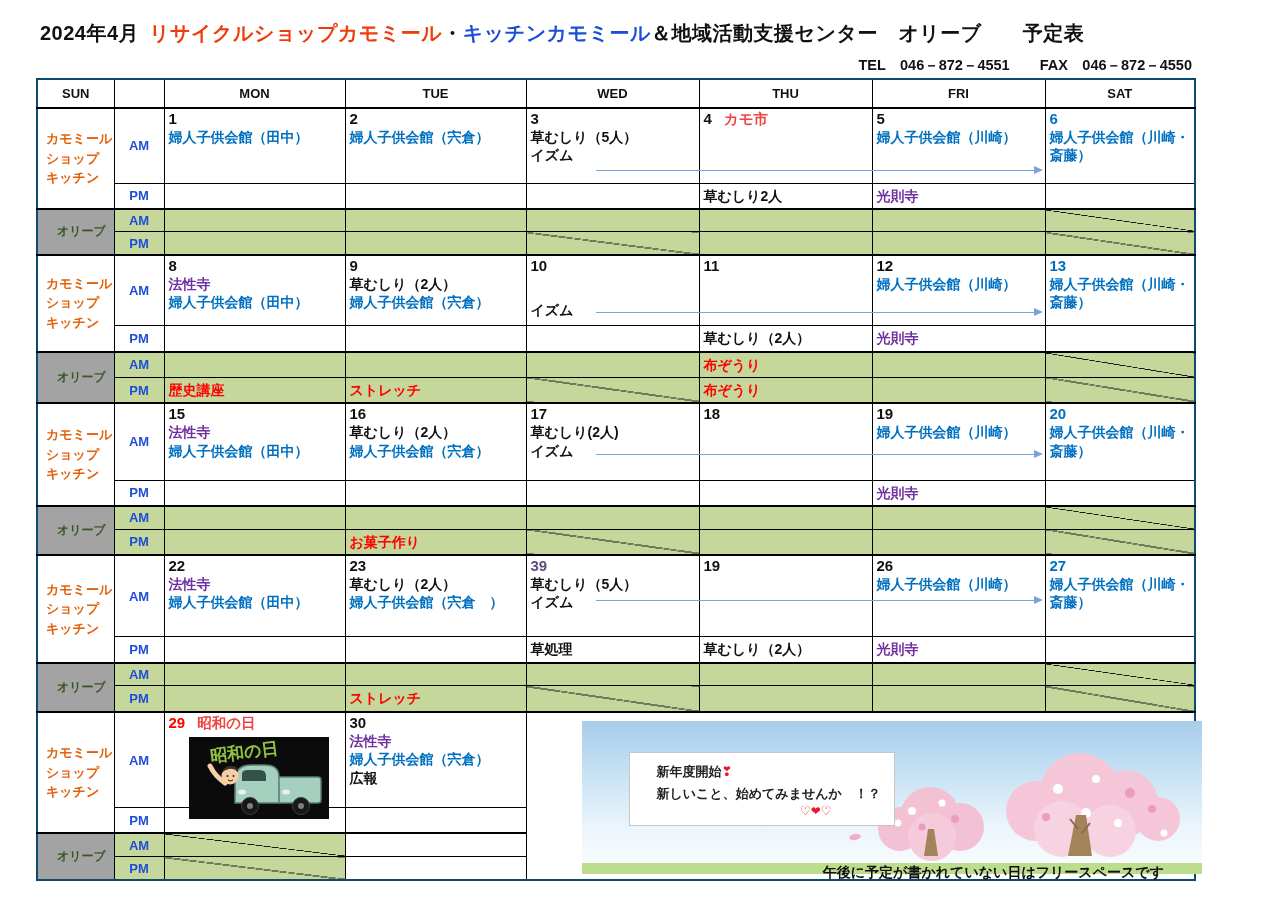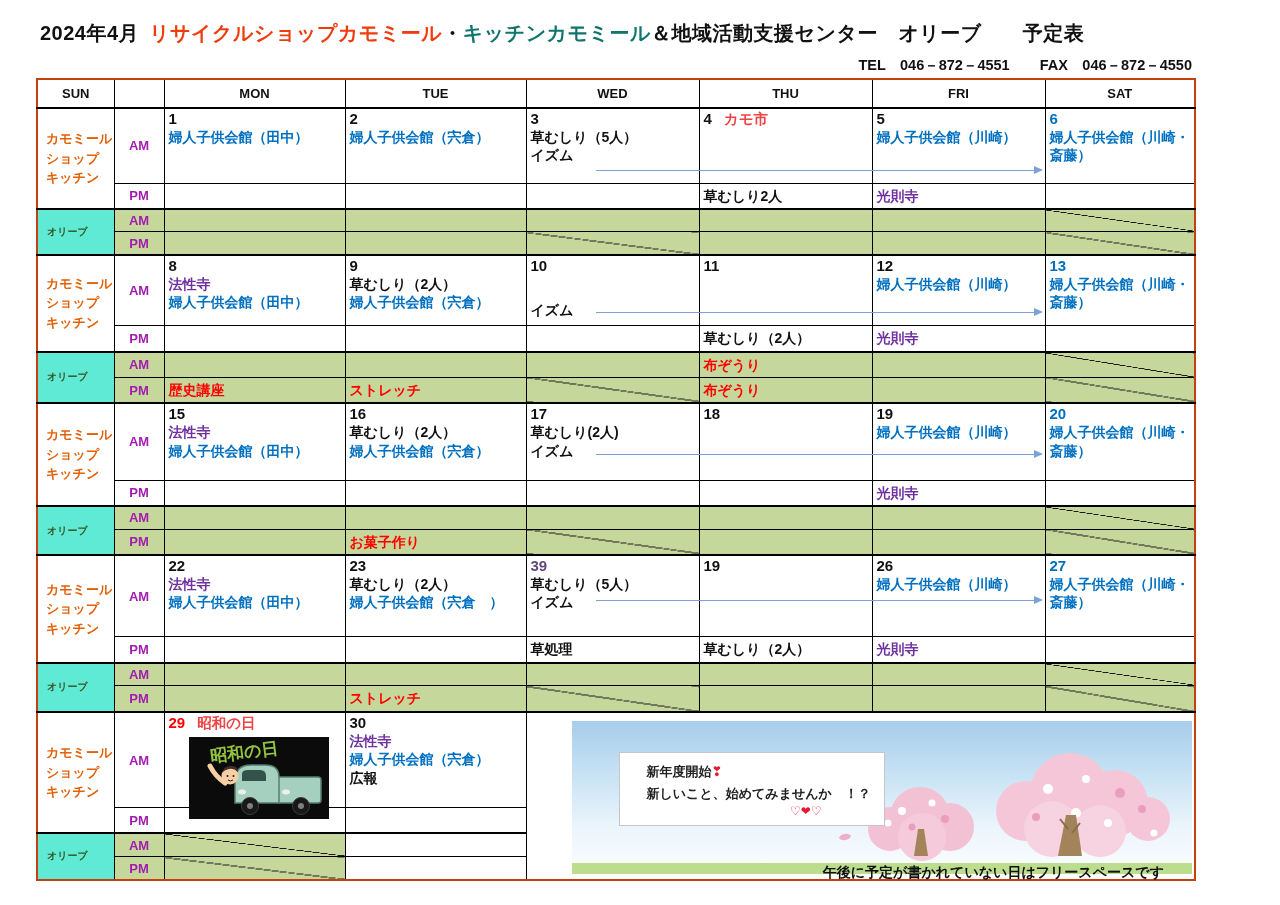--- a/index.html
+++ b/index.html
@@ -6,38 +6,38 @@
   body{
     width:1280px;height:905px;position:relative;overflow:hidden;
     background:#ffffff;color:#111;
     font-family:"Liberation Sans","DejaVu Sans",sans-serif;
     font-weight:700;
   }
   
   .title{position:absolute;left:40px;top:20px;font-size:20px;letter-spacing:.5px;white-space:nowrap;}
   .t-red{color:#f03c0c;margin-left:10px;}
   .t-dot{color:#111;}
-  .t-blue{color:#0f766e;}
+  .t-blue{color:#1d4ed8;}
   .t-rest{color:#111;}
   .contact{position:absolute;top:56px;right:88px;font-size:14.5px;white-space:nowrap;}
   .contact .fax{margin-left:30px;}
   .note{position:absolute;top:864px;right:116px;font-size:14px;}
   
   .cal{position:absolute;left:36px;top:78px;width:1158px;}
-  table{border-collapse:collapse;table-layout:fixed;width:1158px;border:2px solid #c2410c;}
+  table{border-collapse:collapse;table-layout:fixed;width:1158px;border:2px solid #0c4a6e;}
   td,th{border:1px solid #000;padding:0;overflow:visible;}
   tr.hdr th{height:27px;font-size:13px;text-align:center;color:#111;background:#fff;}
   .hsun{color:#ff0000;}
   .hsat{color:#0070c0;}
   td{vertical-align:top;background:#fff;}
   tr.wk td{border-top:2px solid #000;}
   tr.oam td{border-top:2px solid #000;}
   .lbl-cham{vertical-align:middle;padding-left:8px;font-size:13px;color:#e2620a;line-height:1.5;}
-  .lbl-olive{background:#5eead4;vertical-align:middle;padding-left:9px;font-size:10px;color:#375623;}
-  .ampm{vertical-align:middle;text-align:center;font-size:13px;color:#a21caf;}
+  .lbl-olive{background:#a3a3a3;vertical-align:middle;padding-left:19px;font-size:12px;color:#375623;}
+  .ampm{vertical-align:middle;text-align:center;font-size:13px;color:#1d4ed8;}
   .g{background:#c5d79b;}
   .w{background:#fff;}
   .day{padding:1px 4px;}
   .dnum{font-size:15px;color:#111;}
   .dnum.b{color:#0070c0;}
   .dnum.p{color:#5f497a;}
   .dnum.r{color:#ff0000;}
   .dnote{font-size:14.5px;color:#ef4444;margin-left:12px;}
   .e{font-size:14px;line-height:1.32;color:#111;}
   .c-blue{color:#0070c0;}
@@ -49,21 +49,21 @@
   .diag{background-image:linear-gradient(to top right,transparent 49.1%,#1b1b1b 49.1%,#1b1b1b 51%,transparent 51%);}
   
   .arrow{position:absolute;left:560px;width:445px;height:0;border-top:1.5px solid #7ba2d6;z-index:4;}
   .arrow::after{content:"";position:absolute;right:-2px;top:-5px;width:0;height:0;
     border-left:9px solid #7ba2d6;border-top:4px solid transparent;border-bottom:4px solid transparent;}
   
   .mon29{position:relative;}
   .showa{position:absolute;left:24px;top:24px;width:140px;height:82px;background:#0b0b0b;z-index:3;}
   
   .scene-cell{position:relative;}
-  .scene{position:absolute;left:45px;top:8px;width:620px;height:153px;
+  .scene{position:absolute;left:55px;top:8px;width:620px;height:153px;
     background:linear-gradient(180deg,#a6cdeb 0%,#cde5f5 40%,#ecf5fc 70%,#fafdff 100%);}
   .grass{position:absolute;left:0;right:0;bottom:0;height:11px;background:#bcdd8e;}
   .trees{position:absolute;right:2px;bottom:9px;}
   .msg{position:absolute;left:47px;top:31px;width:266px;height:74px;background:#fff;
     border:1px solid #c6c6c6;box-sizing:border-box;padding:8px 0 0 27px;
     font-size:13px;color:#222;line-height:1.7;}
   .msg .heart1{color:#e8192c;}
   .msg .hearts{display:block;text-align:right;padding-right:62px;color:#e8192c;font-size:12px;line-height:1.1;}
 </style>
 </head>

